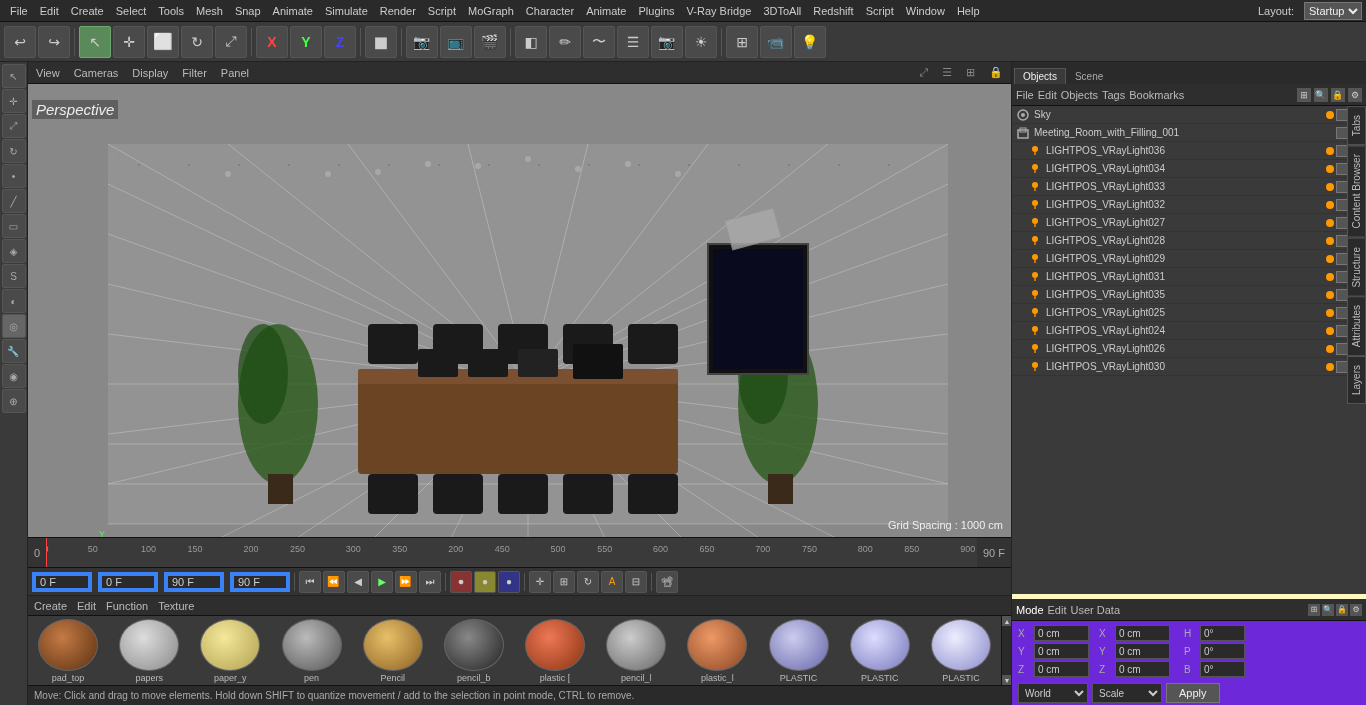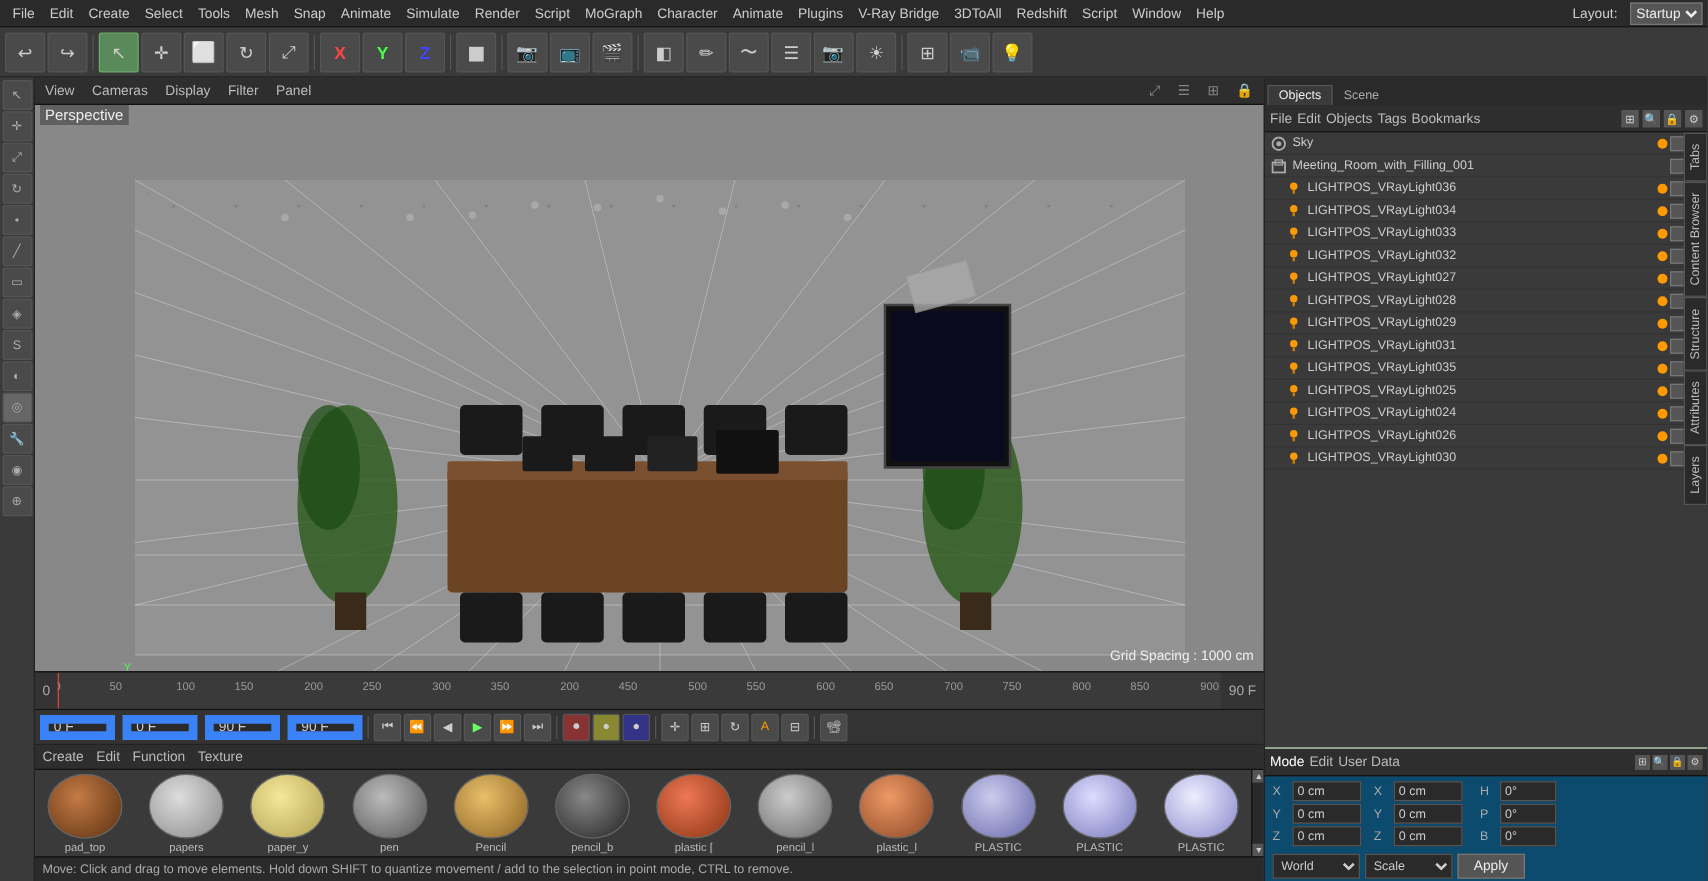--- a/index.html
+++ b/index.html
@@ -23,36 +23,36 @@
     
     #left-toolbar { width: 28px; background: #3a3a3a; display: flex; flex-direction: column; align-items: center; padding: 2px 0; gap: 1px; border-right: 1px solid #222; flex-shrink: 0; }
     .lt-btn { width: 24px; height: 24px; background: #4a4a4a; border: 1px solid #555; display: flex; align-items: center; justify-content: center; cursor: pointer; color: #aaa; font-size: 10px; border-radius: 2px; }
     .lt-btn.active { background: #666; }
 
     
     #viewport-area { flex: 1; display: flex; flex-direction: column; overflow: hidden; }
     #viewport-tabs { display: flex; align-items: center; background: #2e2e2e; height: 22px; border-bottom: 1px solid #111; padding: 0 4px; gap: 6px; }
     #viewport-tabs span { font-size: 11px; color: #bbb; cursor: pointer; padding: 0 4px; }
     #viewport { flex: 1; position: relative; background: #888; overflow: hidden; }
-    .vp-label { position: absolute; top: 0; left: 4px; color: #eee; font-size: 12px; background: rgba(0,0,0,0.3); padding: 1px 4px; }
+    .vp-label { position: absolute; top: 16px; left: 4px; color: #eee; font-size: 15px; background: rgba(0,0,0,0.3); padding: 1px 4px; font-style: italic; }
     .vp-grid-info { position: absolute; bottom: 6px; right: 8px; color: #eee; font-size: 11px; }
 
     
     #vp-canvas { width: 100%; height: 100%; }
 
     
     #timeline { height: 30px; background: #333; border-top: 1px solid #111; display: flex; align-items: center; flex-shrink: 0; position: relative; overflow: hidden; }
     .tl-ruler { flex: 1; height: 100%; position: relative; background: #3a3a3a; overflow: hidden; }
     .tl-marker { position: absolute; top: 0; height: 100%; width: 1px; background: #ff4444; }
     .tl-number { position: absolute; top: 6px; font-size: 9px; color: #999; transform: translateX(-50%); }
     .tl-frame-label { color: #aaa; font-size: 11px; padding: 0 6px; white-space: nowrap; }
 
     
     #playback { display: flex; align-items: center; background: #333; height: 28px; border-top: 1px solid #111; flex-shrink: 0; padding: 0 4px; gap: 2px; }
-    .pb-field { background: #2a2a2a; border: 7px solid #3b82f6; color: #ccc; width: 60px; height: 20px; font-size: 11px; padding: 0 4px; }
+    .pb-field { background: #2a2a2a; border: 4px solid #3b82f6; color: #ccc; width: 60px; height: 20px; font-size: 11px; padding: 0 4px; }
     .pb-btn { width: 22px; height: 22px; background: #4a4a4a; border: 1px solid #555; display: flex; align-items: center; justify-content: center; cursor: pointer; color: #ccc; font-size: 10px; border-radius: 2px; }
     .pb-sep { width: 1px; height: 18px; background: #555; margin: 0 2px; }
     .pb-btn.red { background: #883333; }
     .pb-btn.yellow { background: #888833; }
     .pb-btn.blue { background: #333388; }
     .pb-btn.grid { background: #4a4a4a; }
 
     
     #materials-panel { background: #3a3a3a; border-top: 1px solid #222; height: 90px; display: flex; flex-direction: column; flex-shrink: 0; }
     #mat-toolbar { display: flex; align-items: center; background: #2e2e2e; height: 20px; padding: 0 6px; gap: 10px; border-bottom: 1px solid #111; }
@@ -79,21 +79,21 @@
     .ol-item { display: flex; align-items: center; height: 18px; padding: 0 4px; cursor: pointer; border-bottom: 1px solid #333; }
     .ol-item .indent { display: inline-block; }
     .ol-icon { width: 14px; height: 14px; margin-right: 4px; display: flex; align-items: center; justify-content: center; }
     .ol-name { flex: 1; font-size: 10px; color: #ccc; overflow: hidden; text-overflow: ellipsis; white-space: nowrap; }
     .ol-right { display: flex; align-items: center; gap: 2px; }
     .ol-dot { width: 8px; height: 8px; border-radius: 50%; background: #f90; }
     .ol-check { width: 12px; height: 12px; background: #555; border: 1px solid #777; display: flex; align-items: center; justify-content: center; font-size: 8px; }
     .rst { writing-mode: vertical-rl; text-orientation: mixed; transform: rotate(180deg); background: #2a2a2a; border: 1px solid #555; padding: 8px 3px; font-size: 10px; color: #bbb; cursor: pointer; white-space: nowrap; }
 
     
-    #attr-panel { background: #0c4a6e; border-top: 1px solid #fef9c3; }
+    #attr-panel { background: #6d28d9; border-top: 5px solid #fef9c3; }
     #attr-tabs { display: flex; align-items: center; background: #2e2e2e; height: 22px; padding: 0 4px; gap: 4px; border-bottom: 1px solid #111; }
     #attr-tabs span { font-size: 11px; color: #bbb; cursor: pointer; }
     #attr-tabs span.active { color: #fff; }
 
     
     #coord-bottom { display: flex; align-items: center; gap: 4px; padding: 2px 6px; height: 24px; }
     .coord-select { background: #2a2a2a; border: 1px solid #555; color: #ccc; height: 20px; font-size: 10px; padding: 0 2px; width: 70px; }
     .apply-btn { background: #555; border: 1px solid #777; color: #eee; height: 20px; font-size: 11px; padding: 0 12px; cursor: pointer; }
 
     

